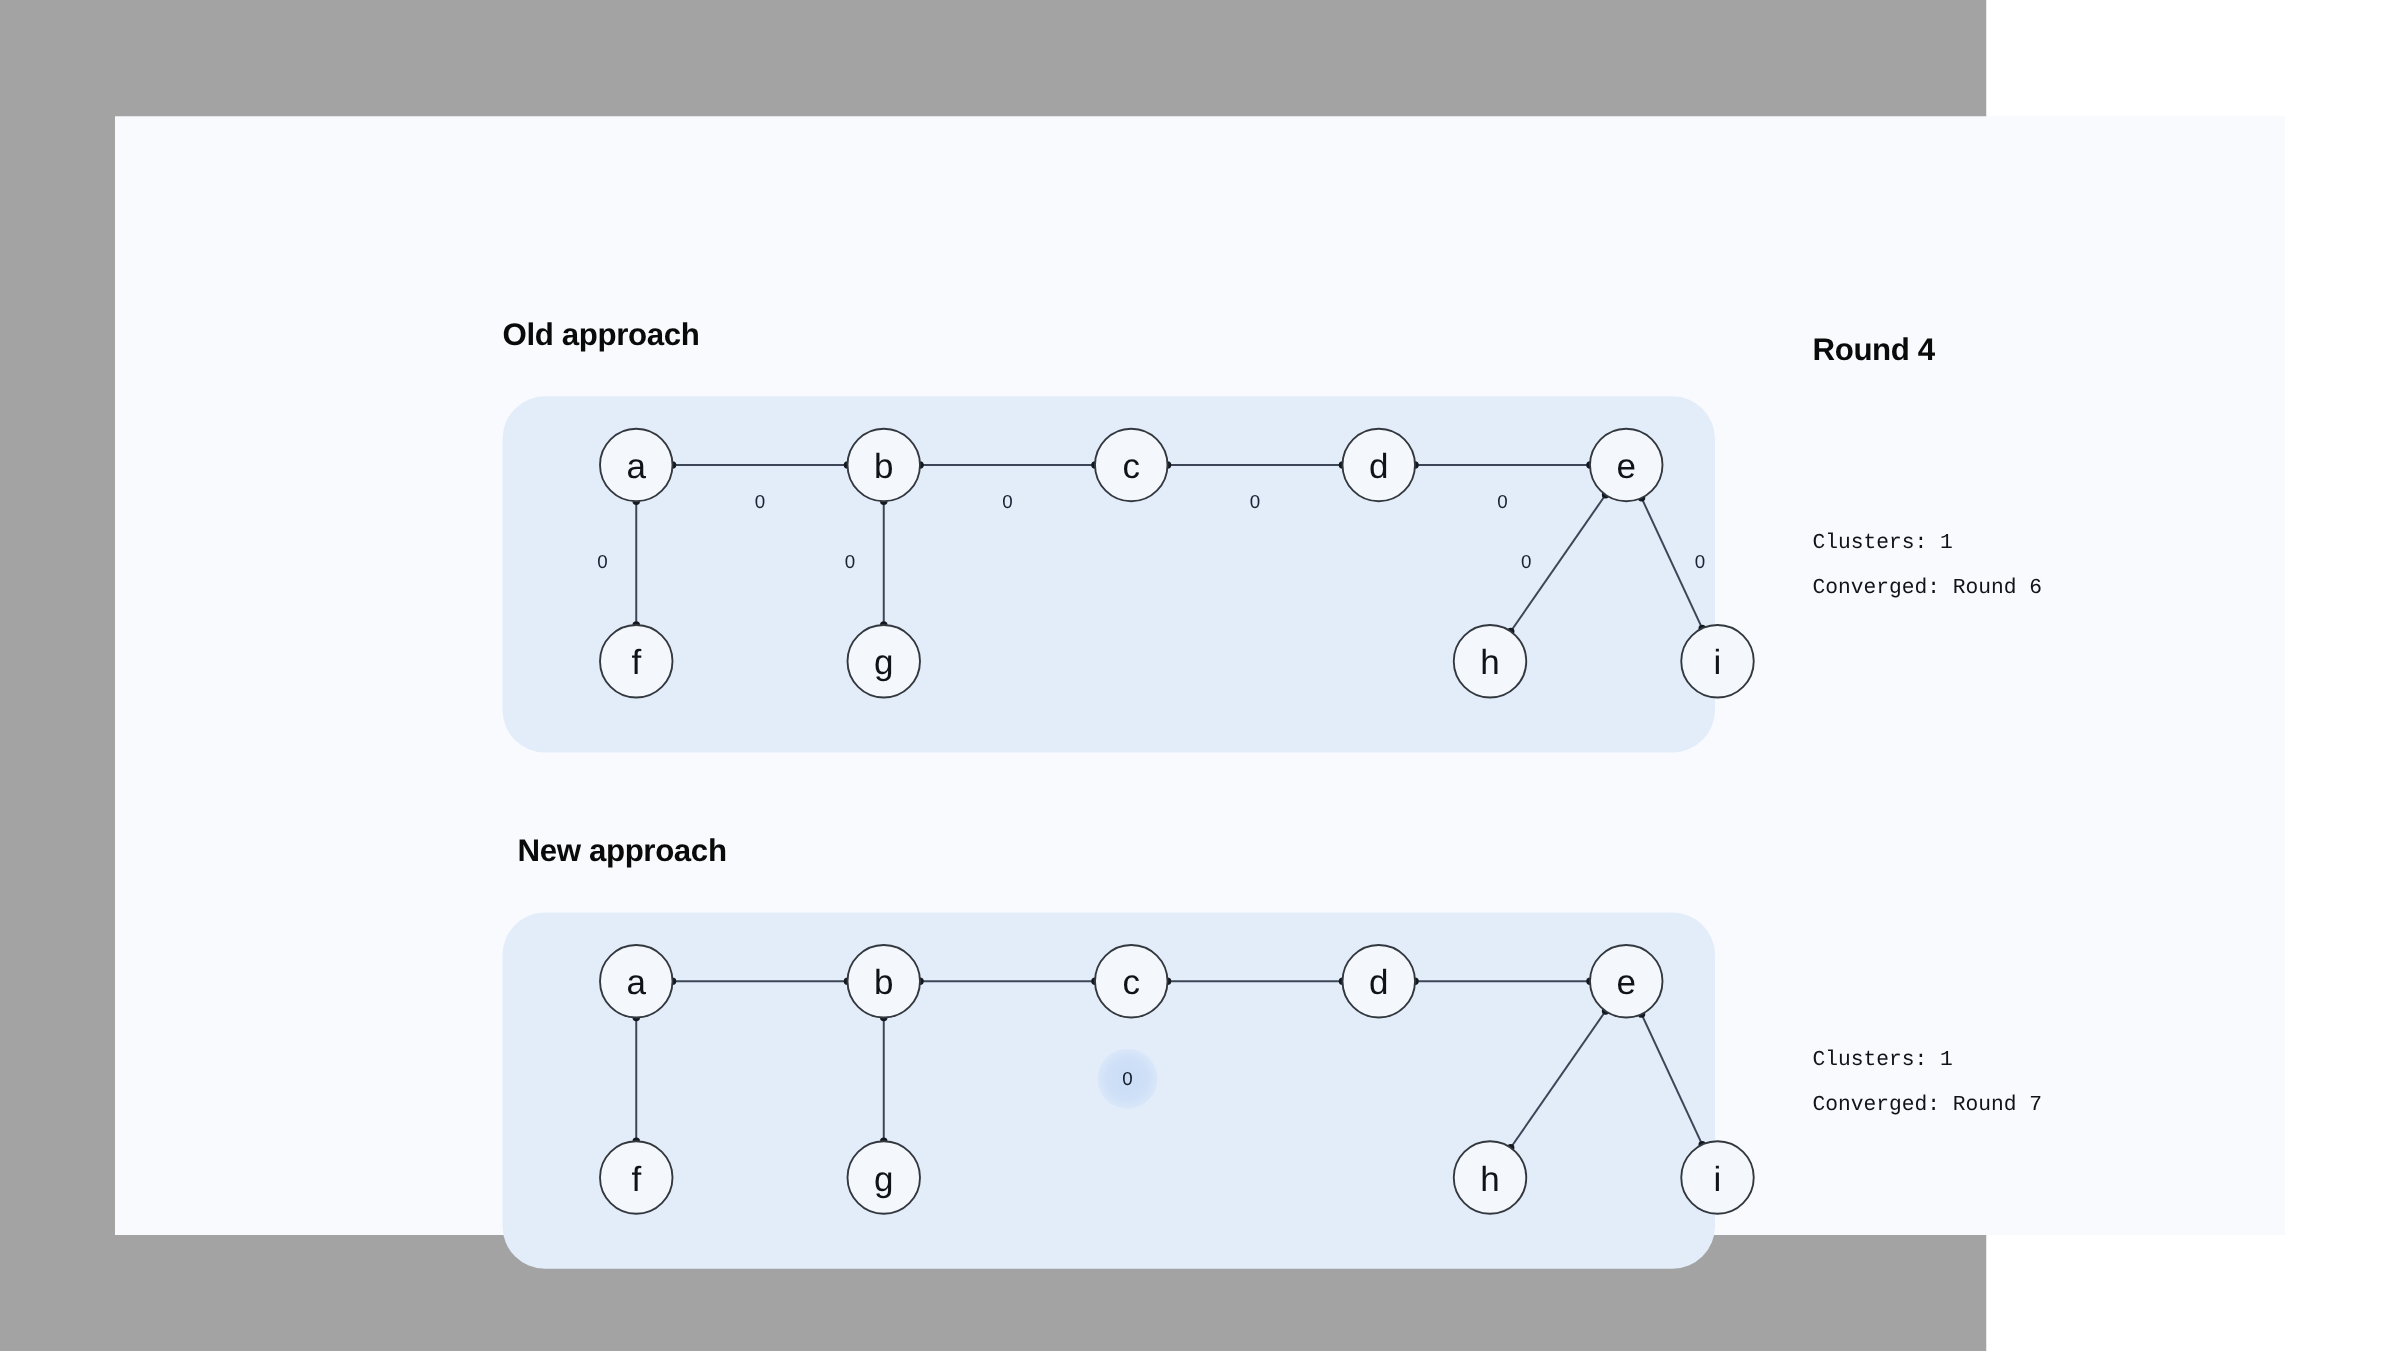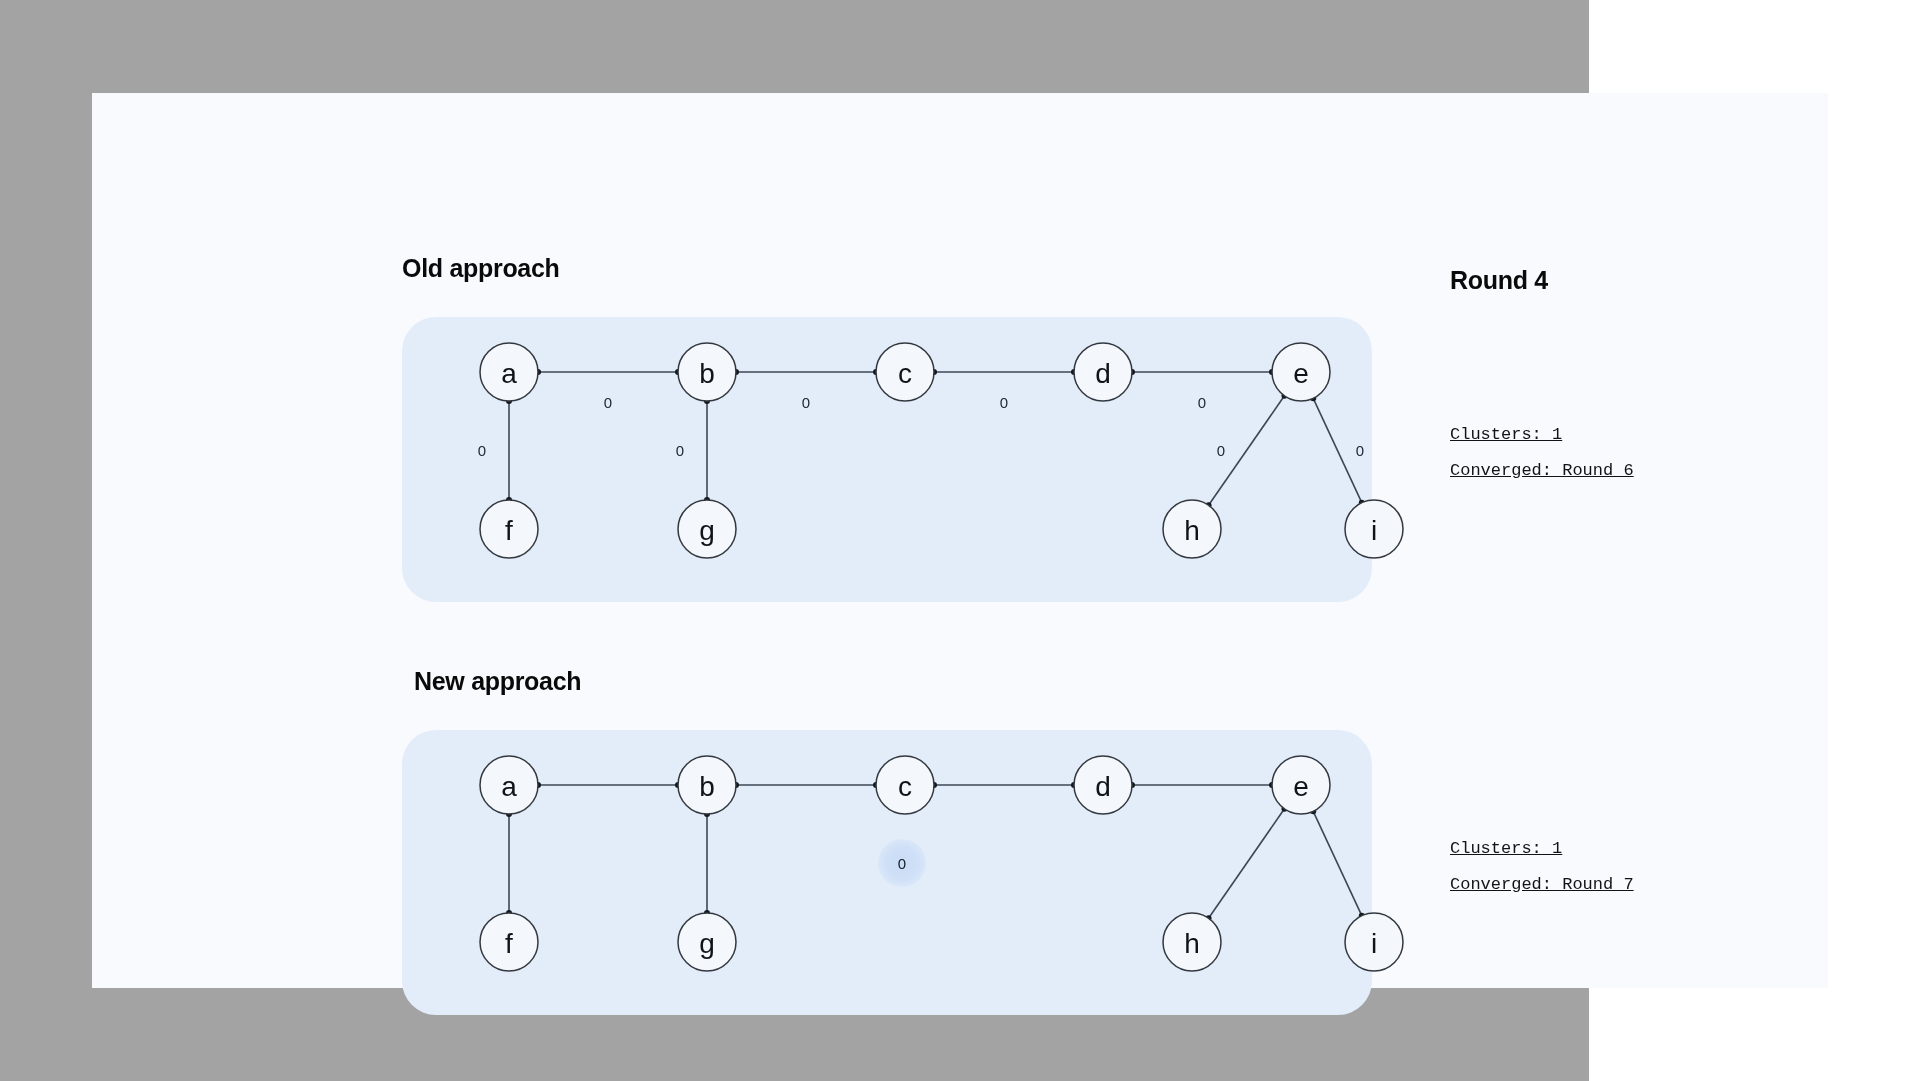--- a/index.html
+++ b/index.html
@@ -46,21 +46,21 @@
   .stats-block {
     position: absolute;
     font-family: "Liberation Mono", monospace;
     font-size: 17px;
     line-height: 36px;
     color: #111318;
     white-space: nowrap;
   }
   #stats-old { left: 1358px; top: 324px; }
   #stats-new { left: 1358px; top: 738px; }
-  .stats-line { display: block; text-decoration: underline; }
+  .stats-line { display: block; }
 
   
   .graph-panel {
     position: absolute;
     background: #e3edfa;
     border-radius: 34px;
   }
   #graph-panel-old { left: 310px; top: 224px; width: 970px; height: 285px; }
   #graph-panel-new { left: 310px; top: 637px; width: 970px; height: 285px; }
 

